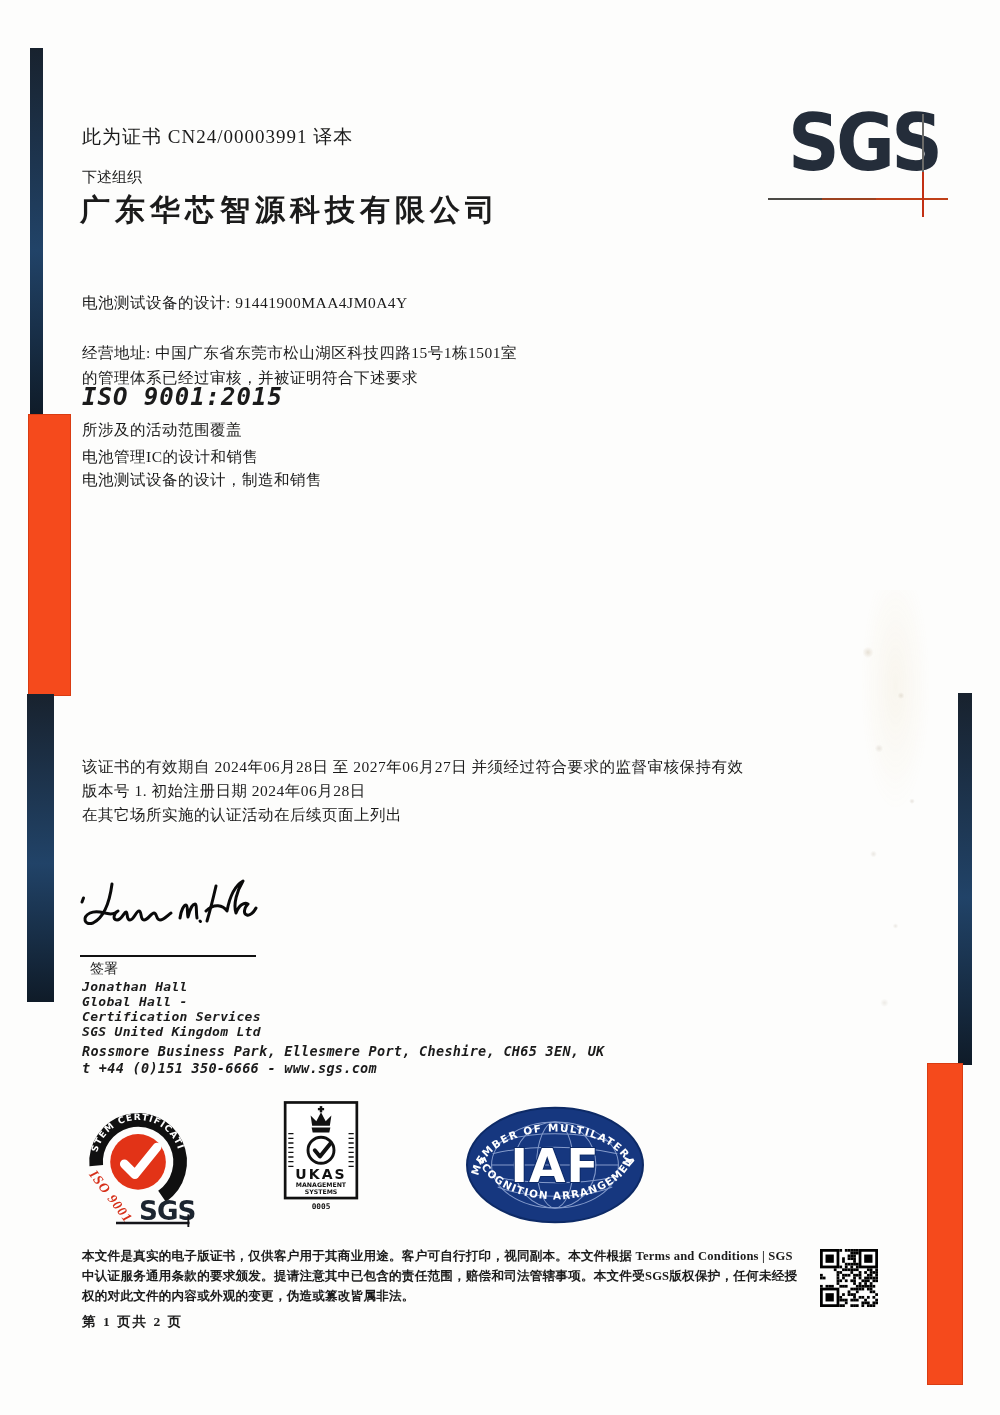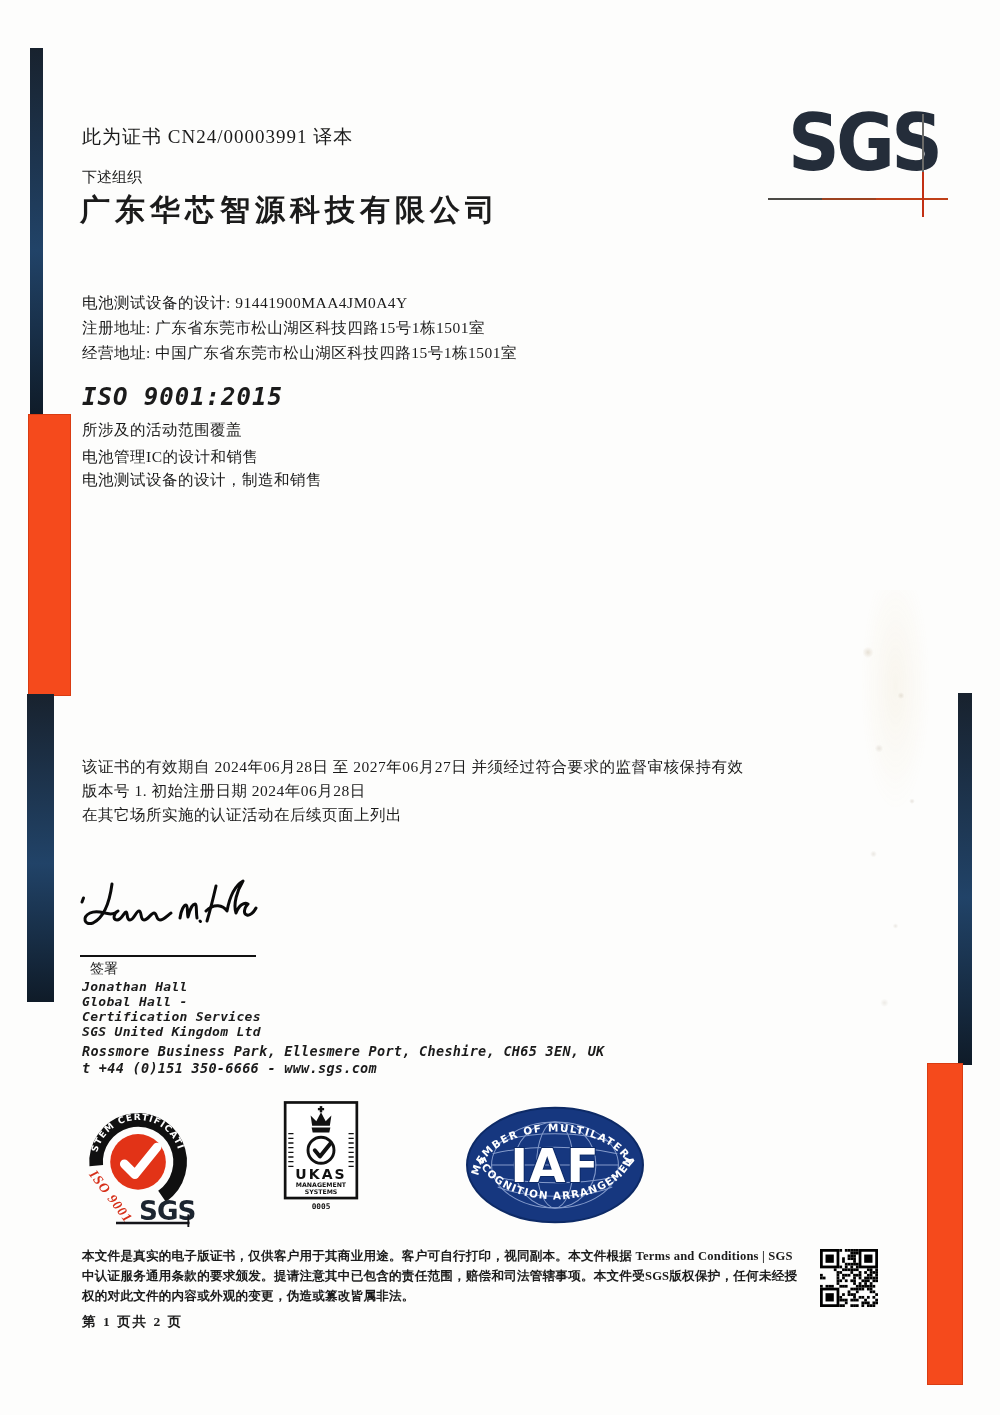--- a/index.html
+++ b/index.html
@@ -67,22 +67,22 @@
     <div class="word">SGS</div>
     <div class="hline"></div>
     <div class="vline"></div>
   </div>
 
   <div class="abs t-note">此为证书 CN24/00003991 译本</div>
   <div class="abs t-orgintro">下述组织</div>
   <div class="abs t-orgname">广东华芯智源科技有限公司</div>
 
   <div class="abs t-line" style="top:293px">电池测试设备的设计: 91441900MAA4JM0A4Y</div>
-  <div class="abs t-line" style="top:318px">注册地址: 广东省东莞市松山湖区科技四路15号1栋1501室</div>
   <div class="abs t-line" style="top:343px">经营地址: 中国广东省东莞市松山湖区科技四路15号1栋1501室</div>
+  <div class="abs t-line" style="top:368px">的管理体系已经过审核，并被证明符合下述要求</div>
   <div class="abs t-standard mono">ISO 9001:2015</div>
 
   <div class="abs t-line" style="top:420px">所涉及的活动范围覆盖</div>
   <div class="abs t-line" style="top:447px">电池管理IC的设计和销售</div>
   <div class="abs t-line" style="top:470px">电池测试设备的设计，制造和销售</div>
 
   <div class="abs t-line" style="top:757px">该证书的有效期自 2024年06月28日 至 2027年06月27日 并须经过符合要求的监督审核保持有效</div>
   <div class="abs t-line" style="top:781px">版本号 1. 初始注册日期 2024年06月28日</div>
   <div class="abs t-line" style="top:805px">在其它场所实施的认证活动在后续页面上列出</div>
 

